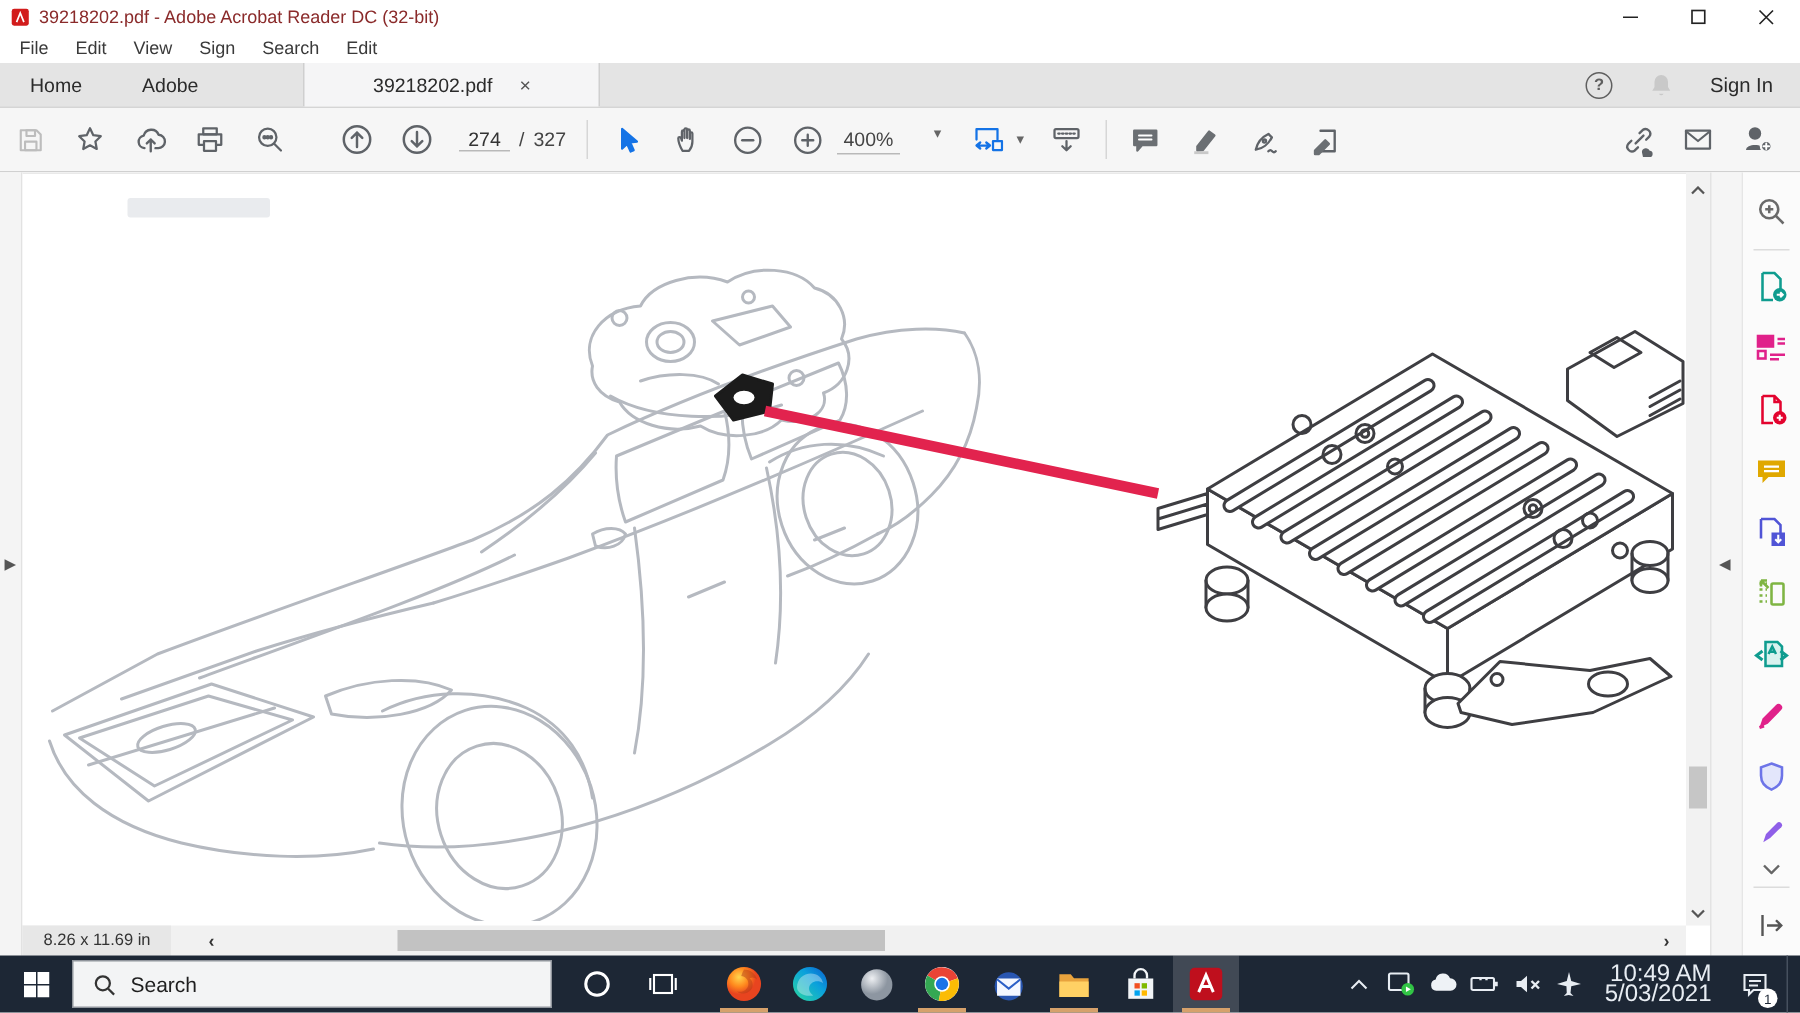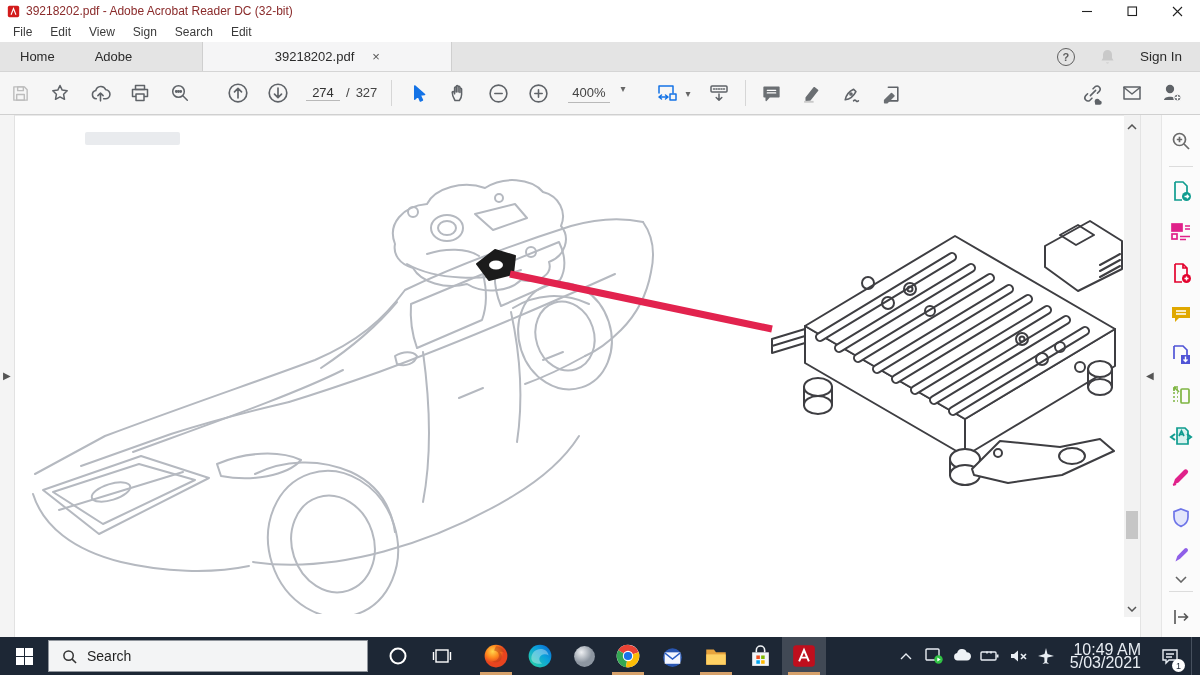--- a/index.html
+++ b/index.html
@@ -18,37 +18,37 @@
   
   #menubar { position:absolute; left:4px; top:22px; width:1200px; height:20px; background:#fff;
     display:flex; align-items:center; font-size:12px; color:#3a3a3a; }
   #menubar span { padding:0 9px; }
 
   
   #tabbar { position:absolute; left:0; top:42px; width:1200px; height:30px; background:#e4e4e4;
     display:flex; align-items:stretch; font-size:13px; color:#2b2b2b; border-bottom:1px solid #d5d5d5;}
   .bartab { display:flex; align-items:center; padding:0 20px; }
   #doc-tab { background:#f5f5f6; border-left:1px solid #cfcfcf; border-right:1px solid #cfcfcf;
-    margin-left:50px; width:250px; justify-content:center; gap:18px; }
+    margin-left:50px; width:198px; justify-content:center; gap:18px; }
   #tab-right { margin-left:auto; display:flex; align-items:center; gap:24px; padding-right:18px; }
   #help-circle { width:18px; height:18px; border:1.5px solid #5f5f5f; border-radius:50%;
     display:flex; align-items:center; justify-content:center; font-size:11px; color:#5f5f5f; font-weight:bold;}
   #signin { font-size:13.5px; }
 
   
   #toolbar { position:absolute; left:0; top:72px; width:1200px; height:43px; background:#f6f6f6;
     border-bottom:1px solid #d0d0d0; display:flex; align-items:center; }
   .tb { width:40px; height:34px; display:flex; align-items:center; justify-content:center; }
   .tb svg { stroke:#5f6368; fill:none; stroke-width:1.5; stroke-linecap:round; stroke-linejoin:round; }
   .tb.disabled svg { stroke:#bdbdbd; }
   .tbsep { width:1px; height:26px; background:#d6d6d6; margin:0 6px; }
   #page-box { display:flex; align-items:baseline; gap:6px; margin:0 8px; font-size:13px; color:#444; }
   #page-num { width:34px; border:none; border-bottom:1px solid #b9b9b9; background:transparent;
     text-align:center; font-size:13px; color:#333; font-family:"Liberation Sans",sans-serif;}
-  #zoom-box { display:flex; align-items:flex-start; gap:11px; margin:0 10px; font-size:13px; color:#444; }
+  #zoom-box { display:flex; align-items:flex-start; gap:23px; margin:0 0; font-size:13px; color:#444; }
   #zoom-val { border-bottom:1px solid #b9b9b9; padding:2px 4px; }
   .caret { font-size:10px; color:#666; }
   #tb-right { margin-left:auto; display:flex; margin-right:8px; }
 
   
   #viewer { position:absolute; left:0; top:115px; width:1200px; height:522px; background:#fff; }
   #left-strip { position:absolute; left:0; top:0; width:15px; height:522px; background:#f4f4f4;
     border-right:1px solid #e2e2e2; }
   #left-strip .tri { position:absolute; left:3px; top:255px; color:#555; font-size:10px; }
   #canvas { position:absolute; left:15px; top:0; width:1109px; height:502px; background:#fff;
@@ -521,20 +521,26 @@
     </div>
     <div class="rail-div"></div>
     <div class="rail-ico">
       <svg width="20" height="20" viewBox="0 0 20 20" fill="none" stroke="#555" stroke-width="1.6">
           <path d="M4 3 V17"></path>
           <path d="M7 10 H16 M13 6.5 L16.5 10 L13 13.5"></path>
         </svg>
     </div>
   </div>
 
+  <div id="statusbar">
+    <div id="dim-chip">8.26 x 11.69 in</div>
+    <div class="hchev" style="left:118px;">‹</div>
+    <div id="hthumb"></div>
+    <div class="hchev" style="left:1088px;">›</div>
+  </div>
 </div>
 
 <div id="taskbar">
   <div id="start">
     <svg width="17" height="17" viewBox="0 0 17 17">
         <rect x="0" y="0" width="8" height="8" fill="#fff"></rect>
         <rect x="9" y="0" width="8" height="8" fill="#fff"></rect>
         <rect x="0" y="9" width="8" height="8" fill="#fff"></rect>
         <rect x="9" y="9" width="8" height="8" fill="#fff"></rect>
       </svg>

